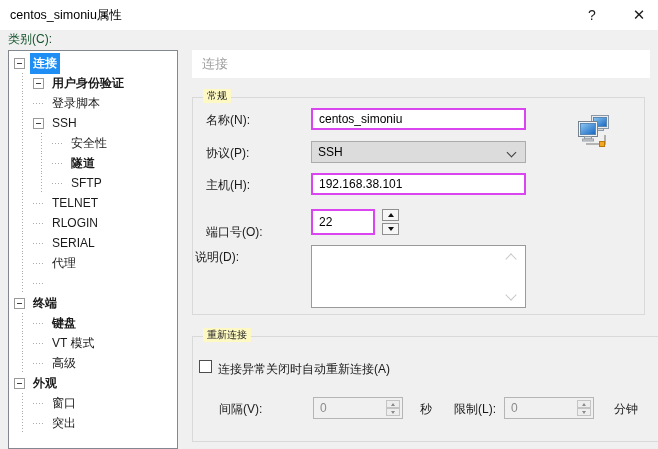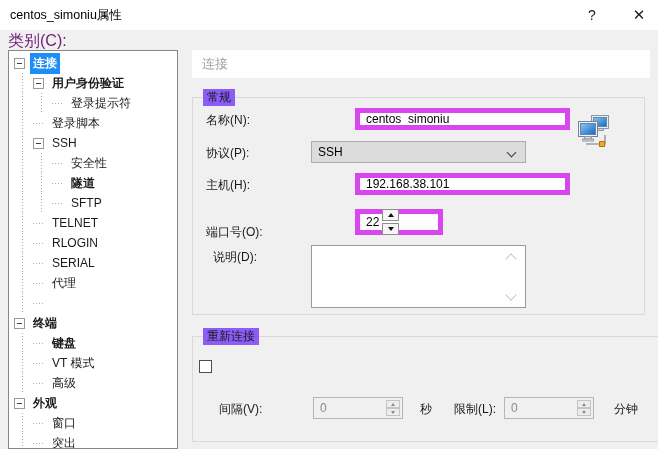--- a/index.html
+++ b/index.html
@@ -5,21 +5,21 @@
   html,body{margin:0;padding:0;}
   .window{position:relative;width:658px;height:449px;background:#f0f0f0;
           font-family:"Liberation Sans",sans-serif;overflow:hidden;}
   
   .titlebar{position:absolute;left:0;top:0;width:658px;height:30px;background:#fff;}
   .title{position:absolute;left:10px;top:0;line-height:30px;font-size:12.5px;color:#000;}
   .tb-btn{position:absolute;top:0;height:30px;line-height:30px;text-align:center;color:#1a1a1a;cursor:default;}
   .tb-help{left:578px;width:28px;font-size:14px;}
   .tb-close{left:624px;width:30px;font-size:15px;}
   
-  .cat-label{position:absolute;left:8px;top:31px;font-size:16px;color:#701a75;}
+  .cat-label{position:absolute;left:8px;top:31px;font-size:12px;color:#14532d;}
   
   .tree{position:absolute;left:8px;top:50px;width:170px;height:399px;background:#fff;
         border:1px solid #828790;box-sizing:border-box;padding-top:2px;overflow:hidden;}
   .tree-row{display:flex;align-items:center;height:20px;padding-left:5px;font-size:12px;color:#1a1a1a;white-space:nowrap;}
   .guide{width:19px;height:20px;flex:none;
          background-image:repeating-linear-gradient(to bottom,#ababab 0 1px,transparent 1px 3px);
          background-size:1px 20px;background-repeat:no-repeat;background-position:8px 0;}
   .expander{width:9px;height:9px;flex:none;border:1px solid #9a9a9a;background:#fff;
             position:relative;margin-right:5px;box-sizing:content-box;}
   .expander::after{content:'';position:absolute;left:2px;right:2px;top:4px;height:1px;background:#404040;}
@@ -28,32 +28,32 @@
         background-size:11px 1px;background-repeat:no-repeat;background-position:0 10px;}
   .tree-label{padding:2px 3px;}
   .tree-label.bold{font-weight:bold;}
   .tree-row.selected .tree-label{background:var(--sel,#1e8ef5);color:#fff;font-weight:bold;}
   
   .panel-header{position:absolute;left:192px;top:50px;width:458px;height:28px;background:#fff;}
   .panel-header span{margin-left:10px;line-height:28px;font-size:13px;color:#a0a0a0;}
   .group{position:absolute;border:1px solid #d9d9d9;box-sizing:border-box;}
   .g1{left:192px;top:97px;width:453px;height:218px;}
   .g2{left:192px;top:336px;width:484px;height:106px;}
-  .group-legend{position:absolute;left:10px;top:-9px;background:#8b5cf6;padding:0 4px;font-size:12px;color:#1a1a1a;}
+  .group-legend{position:absolute;left:10px;top:-9px;background:#fef9c3;padding:0 4px;font-size:10px;color:#1a1a1a;}
   .flabel{position:absolute;font-size:12px;color:#1a1a1a;white-space:nowrap;}
-  .tinput{position:absolute;box-sizing:border-box;border:5px solid #d946ef;background:#fff;
-          font-size:12px;font-family:inherit;padding:0 6px;color:#000;outline:none;margin-left:44px;}
+  .tinput{position:absolute;box-sizing:border-box;border:2px solid #d946ef;background:#fff;
+          font-size:12px;font-family:inherit;padding:0 6px;color:#000;outline:none;}
   .in-name{left:118px;top:10px;width:215px;height:22px;}
   .in-host{left:118px;top:75px;width:215px;height:22px;}
   .combo{position:absolute;left:118px;top:43px;width:215px;height:22px;background:#dcdcdc;
          border:1px solid #ababab;box-sizing:border-box;display:flex;align-items:center;
          padding:0 6px;font-size:12px;color:#000;}
   .chev-down{position:absolute;right:10px;top:7px;width:6px;height:6px;
              border-right:1.4px solid #3c3c3c;border-bottom:1.4px solid #3c3c3c;transform:rotate(45deg);}
-  .in-port{left:118px;top:111px;width:88px;height:26px;}
+  .in-port{left:118px;top:111px;width:64px;height:26px;}
   .updown{position:absolute;left:189px;top:111px;width:17px;height:26px;display:flex;
           flex-direction:column;justify-content:space-between;}
   .spin-btn{width:17px;height:12px;box-sizing:border-box;border:1px solid #8f8f8f;background:#f6f6f6;
             display:flex;align-items:center;justify-content:center;}
   .tri-up{width:0;height:0;border-left:3px solid transparent;border-right:3px solid transparent;border-bottom:4px solid #111;}
   .tri-down{width:0;height:0;border-left:3px solid transparent;border-right:3px solid transparent;border-top:4px solid #111;}
   .in-desc{left:118px;top:147px;width:215px;height:63px;border:1px solid #9a9a9a;resize:none;
            position:absolute;box-sizing:border-box;background:#fff;outline:none;font-family:inherit;}
   .scroll-chev{position:absolute;width:7px;height:7px;border-right:1.7px solid #c9c9c9;border-bottom:1.7px solid #c9c9c9;}
   .sc-up{left:314px;top:157px;transform:rotate(-135deg);}
@@ -92,26 +92,20 @@
         <span class="expander"></span>
         <span class="tree-label bold">连接</span>
       </div>
       <div class="tree-row">
         <span class="guide"></span>
         <span class="expander"></span>
         <span class="tree-label bold">用户身份验证</span>
       </div>
       <div class="tree-row">
         <span class="guide"></span>
-        <span class="guide"></span>
-        <span class="stub"></span>
-        <span class="tree-label">登录提示符</span>
-      </div>
-      <div class="tree-row">
-        <span class="guide"></span>
         <span class="stub"></span>
         <span class="tree-label">登录脚本</span>
       </div>
       <div class="tree-row">
         <span class="guide"></span>
         <span class="expander"></span>
         <span class="tree-label">SSH</span>
       </div>
       <div class="tree-row">
         <span class="guide"></span>
@@ -213,21 +207,21 @@
     <input class="tinput in-port" value="22" style="">
     <div class="updown">
       <div class="spin-btn">
           <span class="tri-up"></span>
         </div>
       <div class="spin-btn">
           <span class="tri-down"></span>
         </div>
     </div>
 
-    <span class="flabel" style="left:20px;top:151px">说明(D):</span>
+    <span class="flabel" style="left:2px;top:151px">说明(D):</span>
     <textarea class="in-desc" value="" style=""></textarea>
     <span class="scroll-chev sc-up"></span>
     <span class="scroll-chev sc-down"></span>
 
     <svg class="comp-icon" viewBox="0 0 36 36">
       <defs>
         <linearGradient id="scr" x1="0" y1="0" x2="1" y2="1">
           <stop offset="0" stop-color="#8ec8f2"></stop>
             <stop offset="1" stop-color="#1565c0"></stop>
         </linearGradient>
@@ -241,20 +235,21 @@
       <rect x="6.5" y="26" width="11" height="2" fill="#cfcfcf" stroke="#9aa2ab"></rect>
       <path d="M10 31 H29 V22" fill="none" stroke="#a0a0a0" stroke-width="1.6"></path>
       <rect x="23.5" y="28.5" width="5" height="5" fill="#f5a623" stroke="#b97708"></rect>
     </svg>
   </div>
 
   <div class="group g2">
     <span class="group-legend">重新连接</span>
 
     <span class="checkbox"></span>
+    <span class="flabel cb-label">连接异常关闭时自动重新连接(A)</span>
 
     <span class="flabel" style="left:26px;top:64px">间隔(V):</span>
     <div class="dspin sp1">
       <span class="val">0</span>
       <span class="mini-ud">
         <span class="mini-btn">
             <span class="mtri-up"></span>
           </span>
         <span class="mini-btn">
             <span class="mtri-down"></span>

